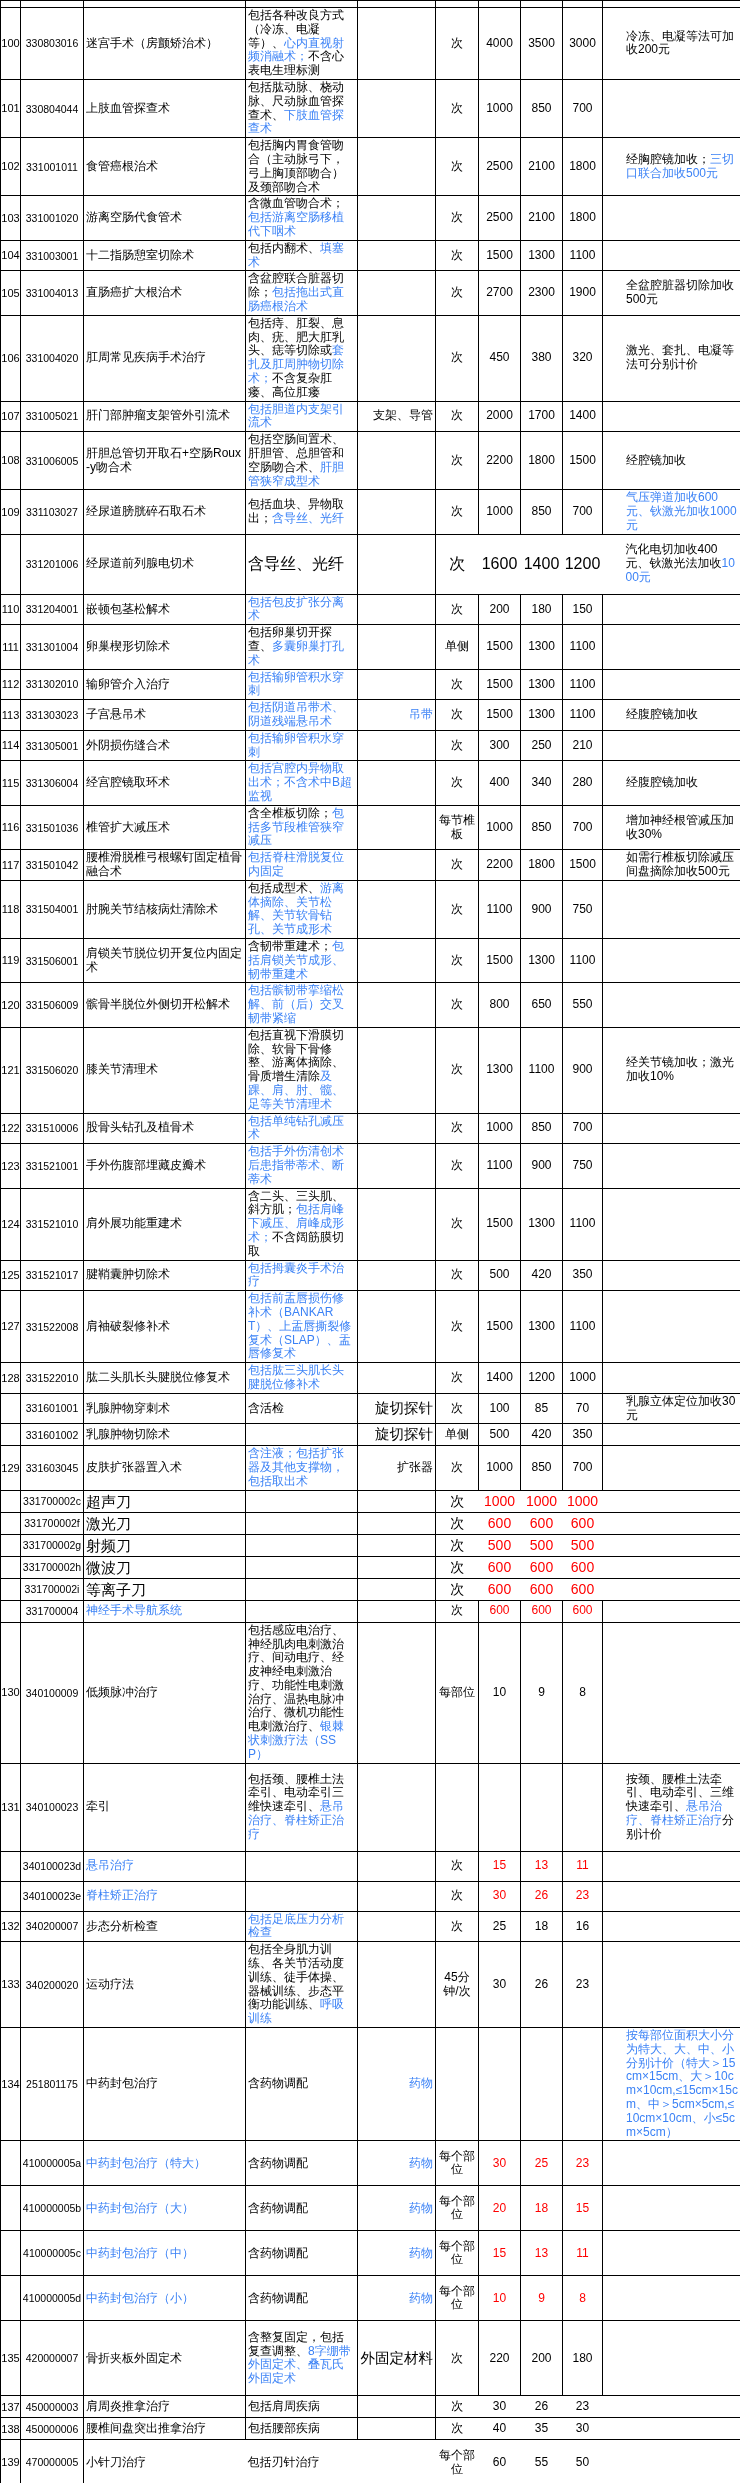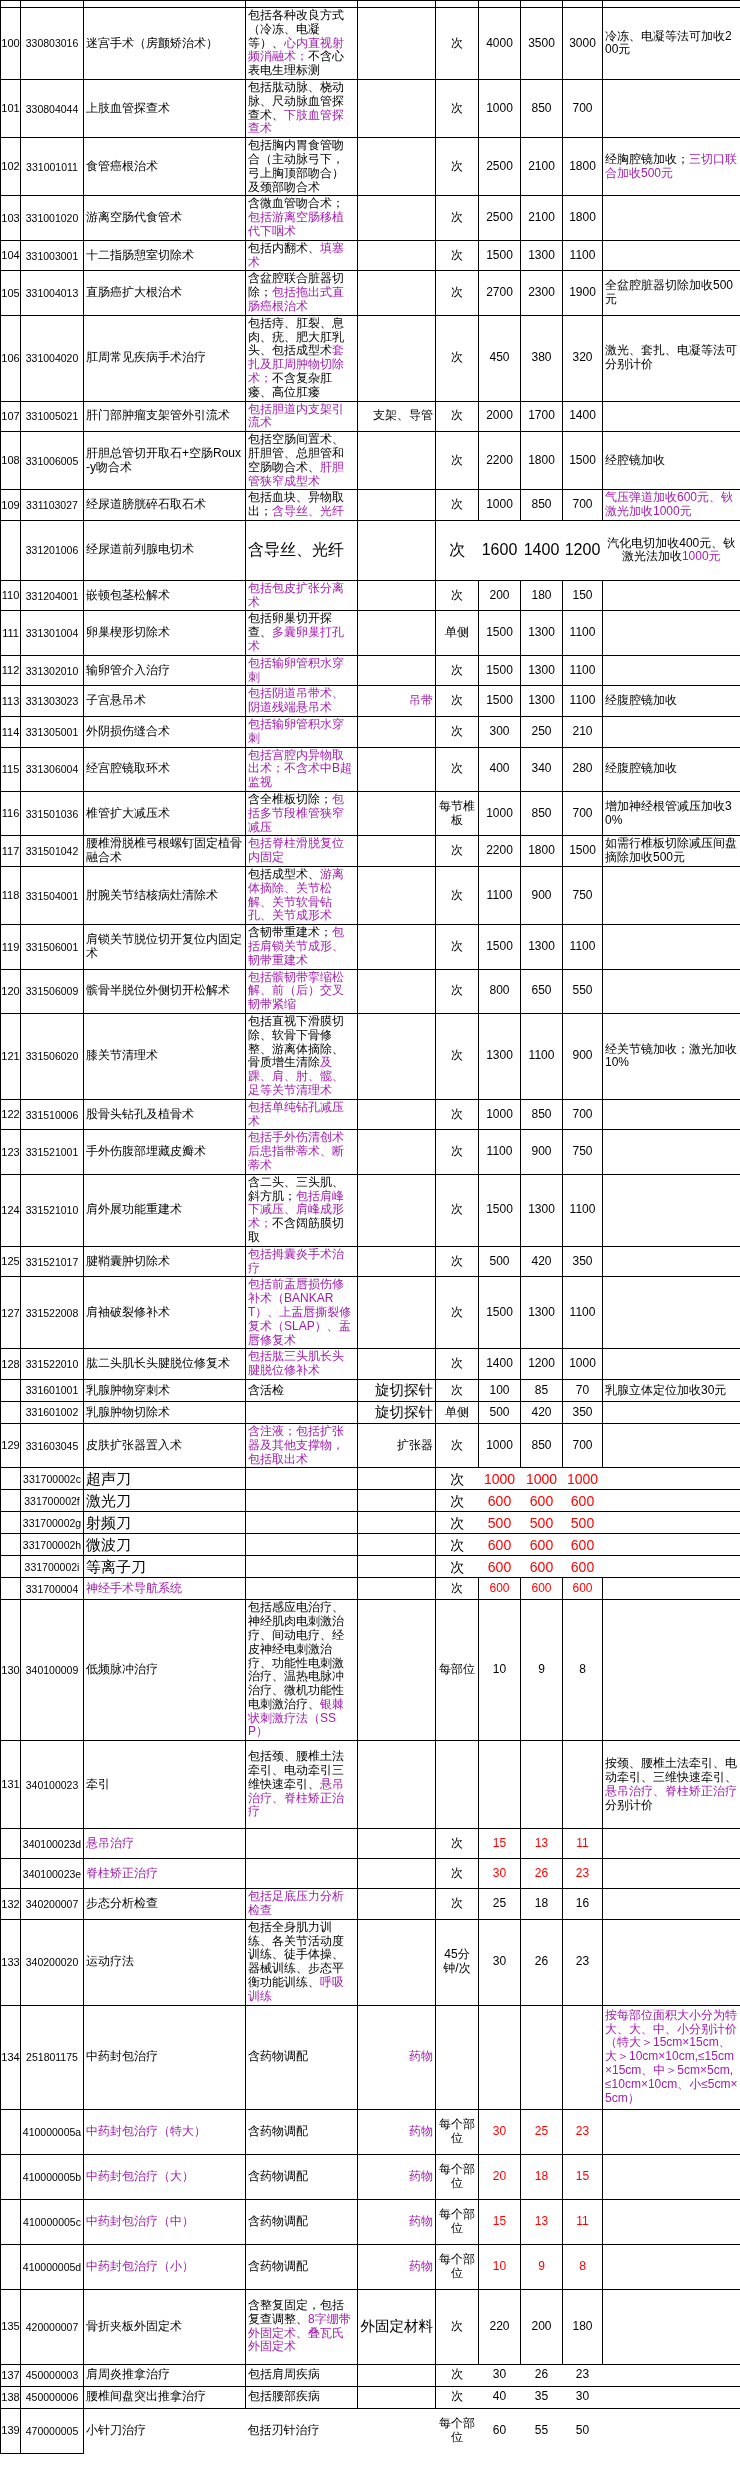--- a/index.html
+++ b/index.html
@@ -7,30 +7,30 @@
   table{border-collapse:collapse;table-layout:fixed;width:740px;}
   td{border:1px solid #000;font-size:12px;line-height:1.15;padding:1px 2px;vertical-align:middle;
      word-break:break-all;overflow:hidden;}
   .c-num{text-align:center;font-size:11px;padding:1px 0;}
   .c-code{text-align:center;font-size:10.5px;padding:1px 0;}
   .c-name{text-align:left;}
   .c-desc{text-align:left;}
   .c-mat{text-align:right;}
   .c-unit{text-align:center;}
   .c-p{text-align:center;}
-  .c-note{text-align:left;}
-  .red{color:#a21caf;margin-top:9px;}
+  .c-note{text-align:left;padding-left:23px;}
+  .red{color:#3b82f6;margin-top:9px;}
   tr.pr td.c-p{color:#ff0000;}
   
   tr.stub{height:7px;}
   tr.stub td{padding:0;}
   
   tr.big td.c-desc{font-size:16px;}
   tr.big td.c-unit,tr.big td.c-p{font-size:16px;border-left:none;border-right:none;}
-  tr.big td.c-note{border-left:none;text-align:center;}
+  tr.big td.c-note{border-left:none;}
   
   tr.knife td.c-name{font-size:15px;}
   tr.knife td.c-unit,tr.knife td.c-p{font-size:14px;border-left:none;border-right:none;}
   tr.knife td.c-note{border-left:none;}
   tr.knife{height:22px;}
   
   tr.matbig td.c-mat{font-size:14.5px;}
   
   tr.semi td.c-unit,tr.semi td.c-p{border-left:none;border-right:none;}
   tr.semi td.c-note{border-left:none;border-right:none;}
@@ -138,21 +138,21 @@
         <td class="c-unit">次</td>
         <td class="c-p">2700</td>
         <td class="c-p">2300</td>
         <td class="c-p">1900</td>
         <td class="c-note">全盆腔脏器切除加收500元</td>
       </tr>
       <tr>
         <td class="c-num">106</td>
         <td class="c-code">331004020</td>
         <td class="c-name">肛周常见疾病手术治疗</td>
-        <td class="c-desc"><span>包括痔、肛裂、息肉、疣、肥大肛乳头、包括成型术</span><span class="red">套扎及肛周肿物切除术；</span><span>不含复杂肛瘘、高位肛瘘</span></td>
+        <td class="c-desc"><span>包括痔、肛裂、息肉、疣、肥大肛乳头、痣等切除或</span><span class="red">套扎及肛周肿物切除术；</span><span>不含复杂肛瘘、高位肛瘘</span></td>
         <td class="c-mat"></td>
         <td class="c-unit">次</td>
         <td class="c-p">450</td>
         <td class="c-p">380</td>
         <td class="c-p">320</td>
         <td class="c-note">激光、套扎、电凝等法可分别计价</td>
       </tr>
       <tr>
         <td class="c-num">107</td>
         <td class="c-code">331005021</td>

